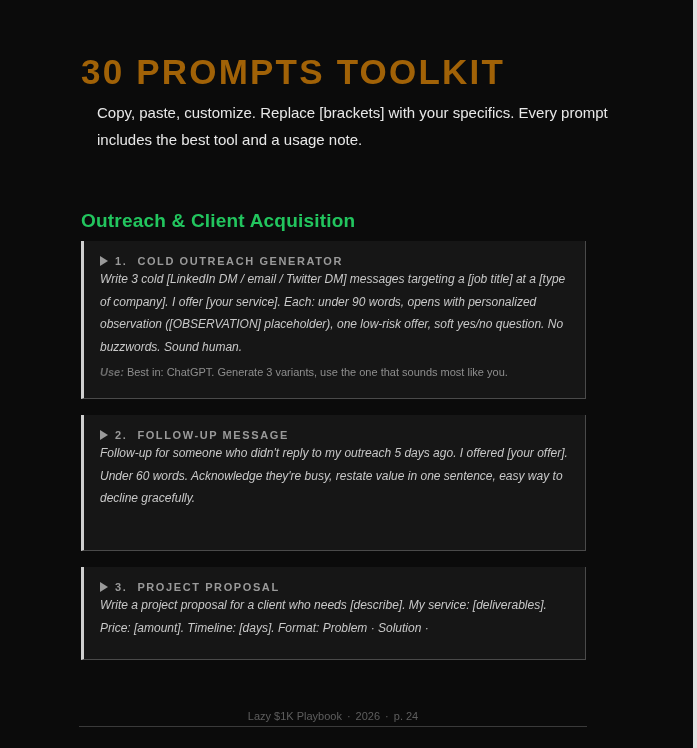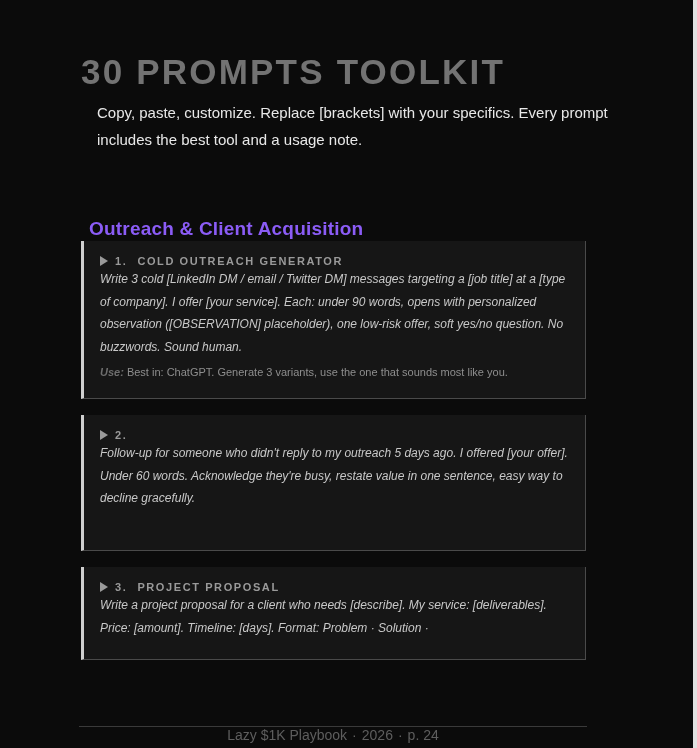--- a/index.html
+++ b/index.html
@@ -30,42 +30,42 @@
       width: 505px;
     }
     .title {
       position: absolute;
       top: 52px;
       left: 0;
       margin: 0;
       font-size: 35px;
       font-weight: 700;
       letter-spacing: 2.2px;
-      color: #737373;
+      color: #a16207;
       white-space: nowrap;
       line-height: 40px;
     }
     .subtitle {
       position: absolute;
       top: 99px;
       left: 16px;
       width: 520px;
       margin: 0;
       font-size: 15px;
       line-height: 27px;
       color: #e8e8e8;
     }
     .section-title {
       position: absolute;
       top: 210px;
       left: 0;
-      margin: 8px;
+      margin: 0;
       font-size: 19px;
       font-weight: 700;
-      color: #8b5cf6;
+      color: #22c55e;
       letter-spacing: 0.2px;
       white-space: nowrap;
     }
     .card {
       position: absolute;
       left: 0;
       width: 505px;
       box-sizing: border-box;
       background: #161616;
       border-left: 3px solid #cfcfcf;
@@ -117,25 +117,25 @@
     .footer-rule {
       position: absolute;
       left: 79px;
       top: 726px;
       width: 508px;
       height: 1px;
       background: #3a3a3a;
     }
     .footer {
       position: absolute;
-      top: 729px;
+      top: 710px;
       left: 79px;
       width: 508px;
       text-align: center;
-      font-size: 14px;
+      font-size: 11px;
       color: #5e5e5e;
       line-height: 12px;
     }
     .footer .sep { margin: 0 5px; }
   </style>
 </head>
 <body>
 
 <div class="right-strip"></div>
 
@@ -155,20 +155,21 @@
     <div class="card-use">
       <span class="use-label">Use:</span>
       <span>Best in: ChatGPT. Generate 3 variants, use the one that sounds most like you.</span>
     </div>
   </div>
 
   <div class="card card-2">
     <div class="card-head">
       <span class="tri"></span>
       <span class="num">2.</span>
+      <span>FOLLOW-UP MESSAGE</span>
     </div>
     <div class="card-body">Follow-up for someone who didn't reply to my outreach 5 days ago. I offered [your offer]. Under 60 words. Acknowledge they're busy, restate value in one sentence, easy way to decline gracefully.</div>
   </div>
 
   <div class="card card-3">
     <div class="card-head">
       <span class="tri"></span>
       <span class="num">3.</span>
       <span>PROJECT PROPOSAL</span>
     </div>

